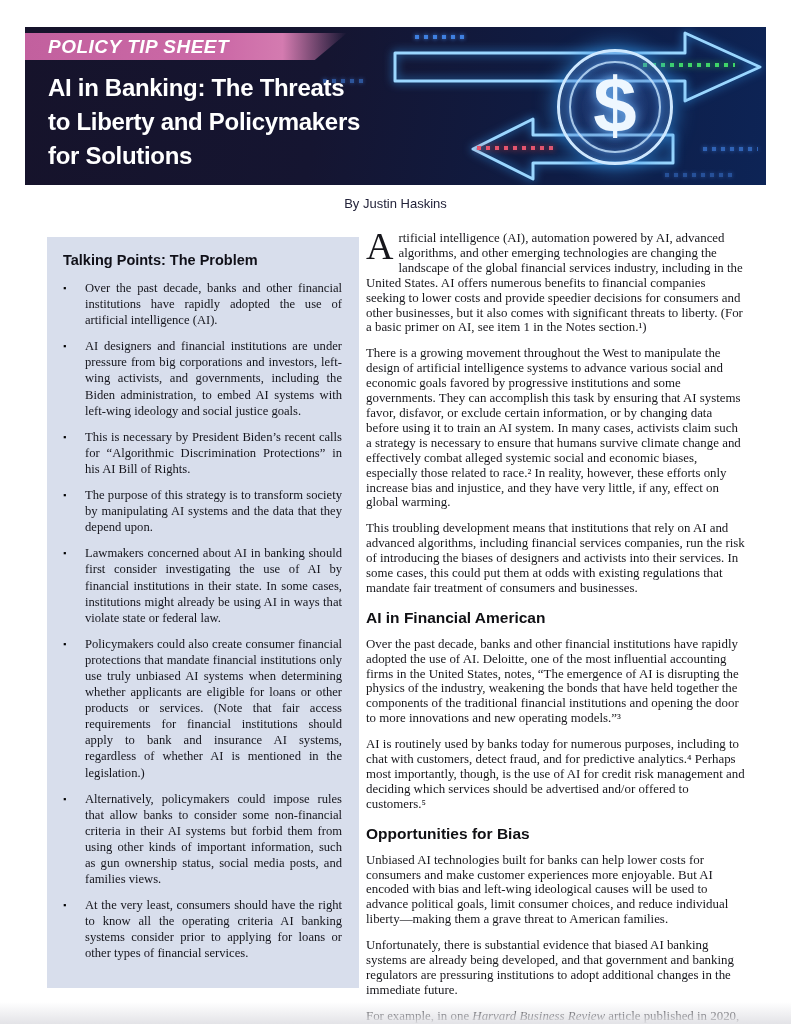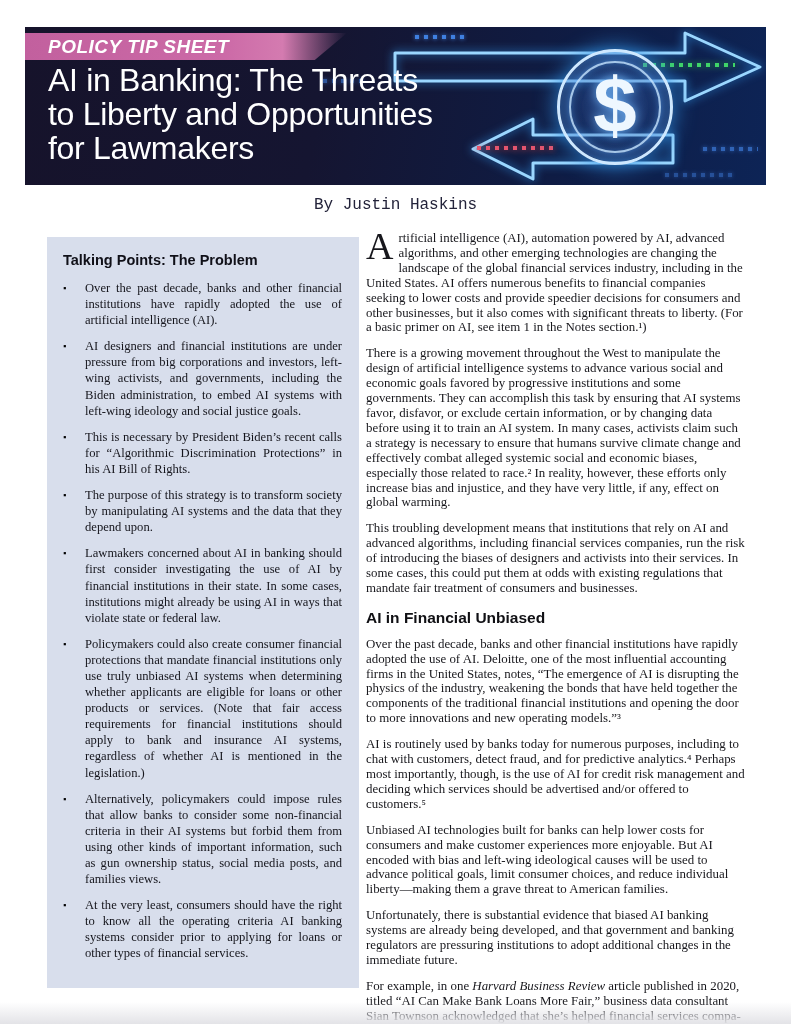--- a/index.html
+++ b/index.html
@@ -42,29 +42,29 @@
     position:absolute; left:0; top:6px; width:322px; height:27px;
     background:linear-gradient(to right,#c2609e 0%,#cc6aa7 62%,#d47bb0 80%, rgba(84,42,84,0) 100%);
     clip-path:polygon(0 0,100% 0,90% 100%,0 100%);
     display:flex; align-items:center;
   }
   .kicker {
     padding-left:23px; font-family:"Liberation Sans", sans-serif;
     font-style:italic; font-weight:bold; font-size:19px; color:#ffffff; letter-spacing:.5px;
   }
   .title {
-    position:absolute; left:23px; top:36px;
-    font-family:"Liberation Sans", sans-serif; font-weight:normal;
-    font-size:32px; line-height:34px; color:#ffffff; letter-spacing:-.3px;
+    position:absolute; left:23px; top:44px;
+    font-family:"Liberation Sans", sans-serif; font-weight:bold;
+    font-size:24px; line-height:34px; color:#ffffff; letter-spacing:-.3px;
   }
 
   
   .byline {
     position:absolute; left:0; top:196px; width:791px; text-align:center;
-    font-family:Liberation Mono, monospace; font-size:16px; color:#23233a;
+    font-family:Liberation Sans, sans-serif; font-size:13px; color:#23233a;
   }
 
   
   .sidebar {
     position:absolute; left:47px; top:237px; width:312px;
     background:#d8deec; padding:13px 17px 16px 16px;
   }
   .sidebar h2 {
     font-family:"Liberation Sans", sans-serif; font-size:14.5px; color:#101018;
     margin:10px 0 12px 0;
@@ -111,22 +111,22 @@
     <div class="coin">
       <span class="dollar">$</span>
     </div>
 
     <div class="kicker-band">
       <span class="kicker">POLICY TIP SHEET</span>
     </div>
 
     <h1 class="title">
       <span>AI in Banking: The Threats</span><br>
-      <span>to Liberty and Opportunities</span><br>
-      <span>for Lawmakers</span>
+      <span>to Liberty and Policymakers</span><br>
+      <span>for Solutions</span>
     </h1>
   </header>
 
   <div class="byline">By Justin Haskins</div>
 
   <aside class="sidebar">
     <h2>Talking Points: The Problem</h2>
     <div class="tp">
       <span class="bullet">▪</span>
       <span class="tp-text">Over the past decade, banks and other financial institutions have rapidly adopted the use of artificial intelligence (AI).</span>
@@ -159,22 +159,23 @@
     <div class="tp">
       <span class="bullet">▪</span>
       <span class="tp-text">At the very least, consumers should have the right to know all the operating criteria AI banking systems consider prior to applying for loans or other types of financial services.</span>
     </div>
   </aside>
 
   <main class="maincol">
     <p><span class="dropcap">A</span><span>rtificial intelligence (AI), automation powered by AI, advanced algorithms, and other emerging technologies are changing the landscape of the global financial services industry, including in the United States. AI offers numerous benefits to financial companies seeking to lower costs and provide speedier decisions for consumers and other businesses, but it also comes with significant threats to liberty. (For a basic primer on AI, see item 1 in the Notes section.¹)</span></p>
     <p>There is a growing movement throughout the West to manipulate the design of artificial intelligence systems to advance various social and economic goals favored by progressive institutions and some governments. They can accomplish this task by ensuring that AI systems favor, disfavor, or exclude certain information, or by changing data before using it to train an AI system. In many cases, activists claim such a strategy is necessary to ensure that humans survive climate change and effectively combat alleged systemic social and economic biases, especially those related to race.² In reality, however, these efforts only increase bias and injustice, and they have very little, if any, effect on global warming.</p>
     <p>This troubling development means that institutions that rely on AI and advanced algorithms, including financial services companies, run the risk of introducing the biases of designers and activists into their services. In some cases, this could put them at odds with existing regulations that mandate fair treatment of consumers and businesses.</p>
-    <h3>AI in Financial Unbiased</h3>
+    <h3>AI in Financial American</h3>
     <p>Over the past decade, banks and other financial institutions have rapidly adopted the use of AI. Deloitte, one of the most influential accounting firms in the United States, notes, “The emergence of AI is disrupting the physics of the industry, weakening the bonds that have held together the components of the traditional financial institutions and opening the door to more innovations and new operating models.”³</p>
     <p>AI is routinely used by banks today for numerous purposes, including to chat with customers, detect fraud, and for predictive analytics.⁴ Perhaps most importantly, though, is the use of AI for credit risk management and deciding which services should be advertised and/or offered to customers.⁵</p>
+    <h3>Opportunities for Bias</h3>
     <p>Unbiased AI technologies built for banks can help lower costs for consumers and make customer experiences more enjoyable. But AI encoded with bias and left-wing ideological causes will be used to advance political goals, limit consumer choices, and reduce individual liberty—making them a grave threat to American families.</p>
     <p>Unfortunately, there is substantial evidence that biased AI banking systems are already being developed, and that government and banking regulators are pressuring institutions to adopt additional changes in the immediate future.</p>
     <p><span>For example, in one </span><em>Harvard Business Review</em><span> article published in 2020, titled “AI Can Make Bank Loans More Fair,” business data consultant Sian Townson acknowledged that she’s helped financial services compa-</span></p>
   </main>
 
   <div class="page-bottom-fade"></div>
 </div>
 
 </body></html>

